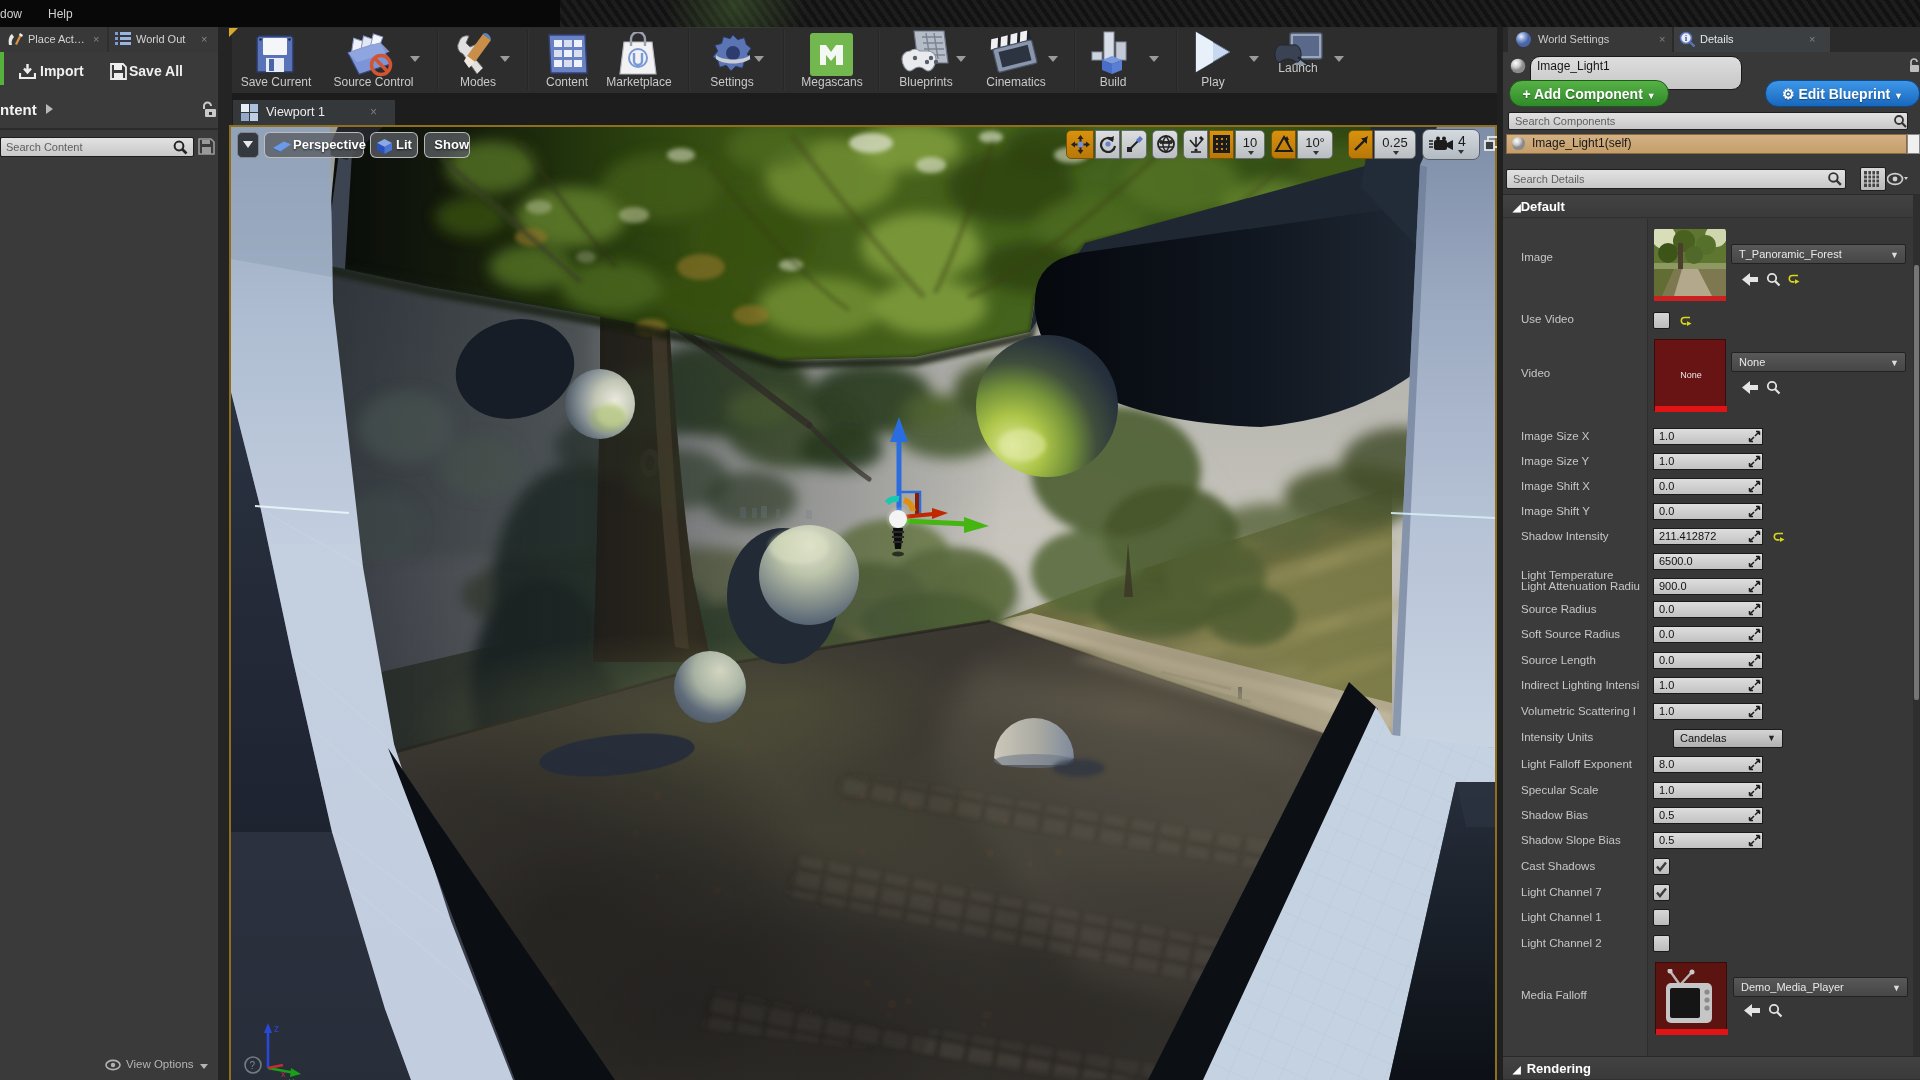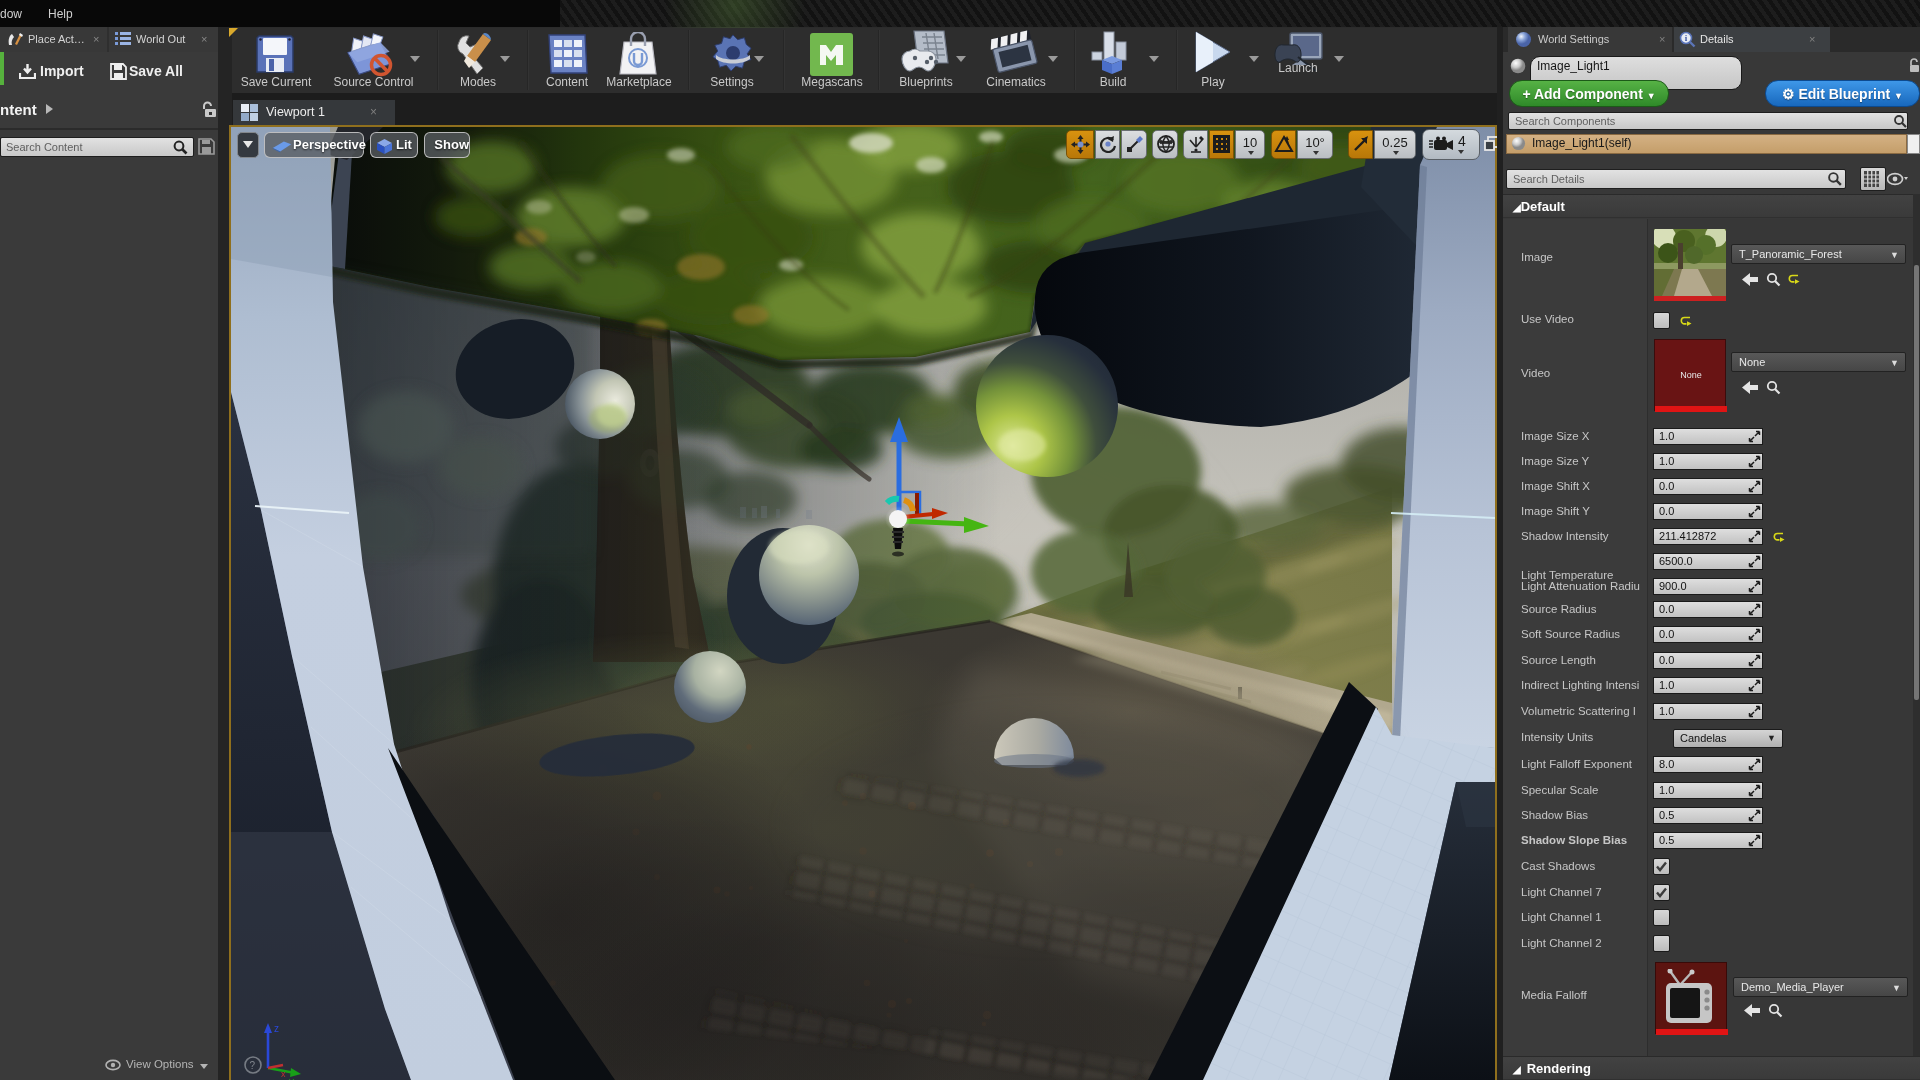--- a/index.html
+++ b/index.html
@@ -987,21 +987,21 @@
           <path d="M11.5 1.5 L8 1.5 M11.5 1.5 L11.5 5 M11 2 L7 6 M1.5 11.5 L5 11.5 M1.5 11.5 L1.5 8 M2 11 L6 7" stroke="#1c1c1c" stroke-width="1.5" fill="none"></path>
         </svg></div>
     <div class="plabel" style="top:757px;">Specular Scale</div>
     <div class="nf" style="top:755px;">1.0<svg class="grip" width="13" height="13" viewBox="0 0 13 13">
           <path d="M11.5 1.5 L8 1.5 M11.5 1.5 L11.5 5 M11 2 L7 6 M1.5 11.5 L5 11.5 M1.5 11.5 L1.5 8 M2 11 L6 7" stroke="#1c1c1c" stroke-width="1.5" fill="none"></path>
         </svg></div>
     <div class="plabel" style="top:782px;">Shadow Bias</div>
     <div class="nf" style="top:780px;">0.5<svg class="grip" width="13" height="13" viewBox="0 0 13 13">
           <path d="M11.5 1.5 L8 1.5 M11.5 1.5 L11.5 5 M11 2 L7 6 M1.5 11.5 L5 11.5 M1.5 11.5 L1.5 8 M2 11 L6 7" stroke="#1c1c1c" stroke-width="1.5" fill="none"></path>
         </svg></div>
-    <div class="plabel" style="top:807px;font-weight:bold;">Shadow Slope Bias</div>
+    <div class="plabel" style="top:807px;">Shadow Slope Bias</div>
     <div class="nf" style="top:805px;">0.5<svg class="grip" width="13" height="13" viewBox="0 0 13 13">
           <path d="M11.5 1.5 L8 1.5 M11.5 1.5 L11.5 5 M11 2 L7 6 M1.5 11.5 L5 11.5 M1.5 11.5 L1.5 8 M2 11 L6 7" stroke="#1c1c1c" stroke-width="1.5" fill="none"></path>
         </svg></div>
     <div class="plabel" style="top:833px;">Cast Shadows</div>
     <div class="cb" style="top:831px;"><svg width="15" height="15" viewBox="0 0 15 15">
           <path d="M3 7.5 L6 11 L12 3.5" stroke="#3c3c3c" stroke-width="2.4" fill="none"></path>
         </svg></div>
     <div class="plabel" style="top:859px;">Light Channel 7</div>
     <div class="cb" style="top:857px;"><svg width="15" height="15" viewBox="0 0 15 15">
           <path d="M3 7.5 L6 11 L12 3.5" stroke="#3c3c3c" stroke-width="2.4" fill="none"></path>

